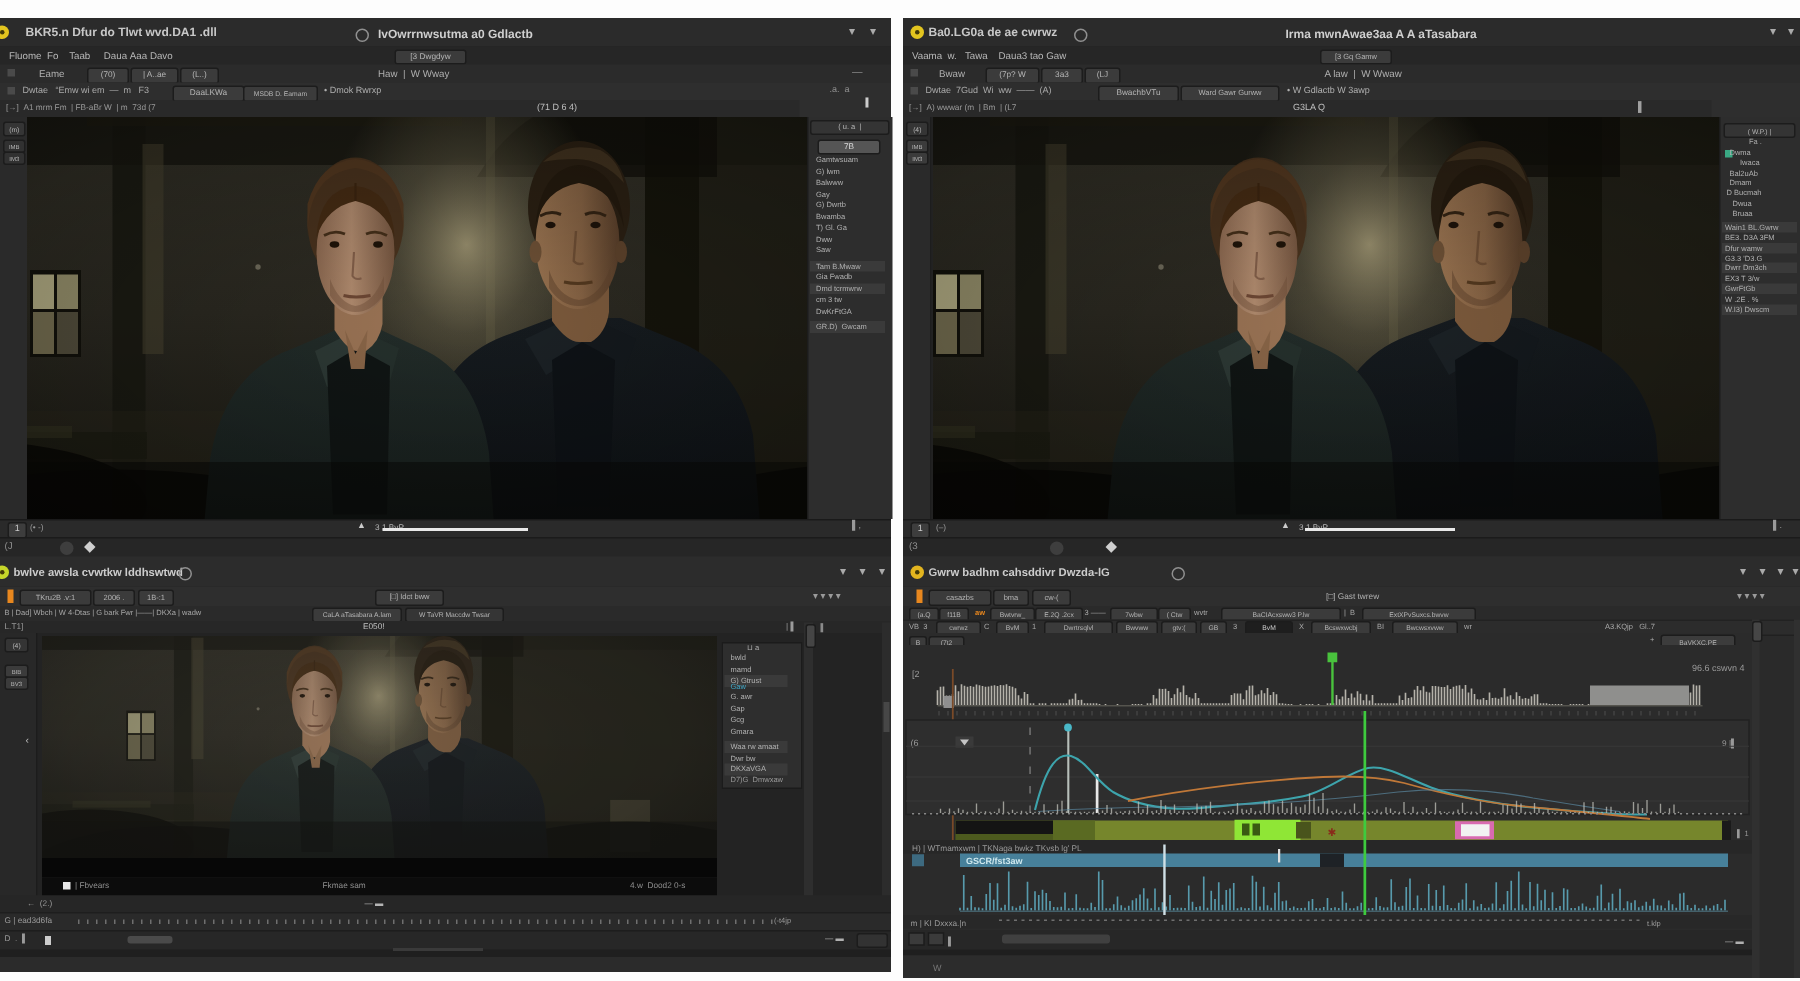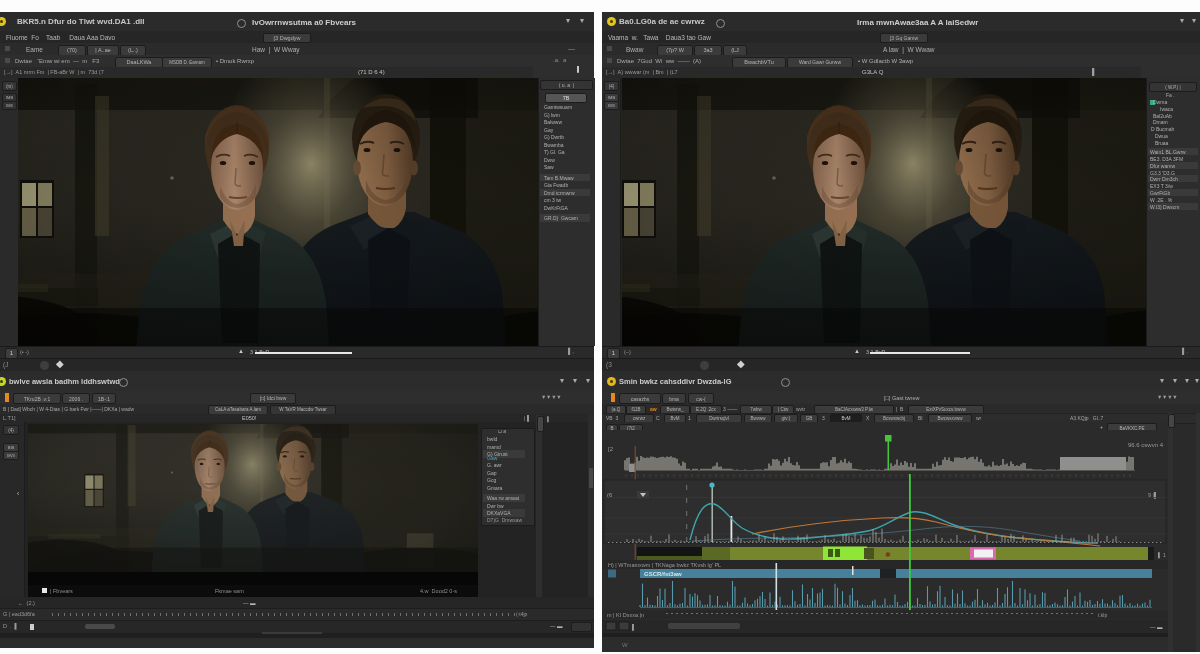--- a/index.html
+++ b/index.html
@@ -112,21 +112,21 @@
   <rect x="-180" y="230" width="940" height="140" fill="#050504" opacity="0.5"></rect>
  </g>
 </defs>
   </svg>
 <div class="a" style="left:0px;top:12px;width:594px;height:359px;background:#282828;"></div>
 <div class="a" style="left:0px;top:12px;width:594px;height:19px;background:#2b2b2b;border-bottom:1px solid #1e1e1e;"></div>
 <div class="a" style="left:-3.0px;top:17.0px;width:9.0px;height:9.0px;border-radius:50%;background:#e3c51f;"></div>
 <div class="a" style="left:0.0px;top:20.0px;width:3px;height:3px;border-radius:50%;background:#433a08;"></div>
 <div class="a" style="left:17px;top:17px;font-size:8px;color:#c8c8c8;font-weight:700;white-space:nowrap;">BKR5.n Dfur do Tlwt wvd.DA1 .dll</div>
 <div class="a" style="left:236.5px;top:18.5px;width:7.0px;height:7.0px;border-radius:50%;border:1px solid #909090;"></div>
-<div class="a" style="left:252px;top:17.5px;font-size:8px;color:#cfcfcf;font-weight:700;white-space:nowrap;">IvOwrrnwsutma a0 Fbvears</div>
+<div class="a" style="left:252px;top:17.5px;font-size:8px;color:#cfcfcf;font-weight:700;white-space:nowrap;">IvOwrrnwsutma a0 Gdlactb</div>
 <div class="a" style="left:566px;top:16px;font-size:8px;color:#aaaaaa;font-weight:400;white-space:nowrap;">▾</div>
 <div class="a" style="left:580px;top:16px;font-size:8px;color:#aaaaaa;font-weight:400;white-space:nowrap;">▾</div>
 <div class="a" style="left:0px;top:31px;width:594px;height:12px;background:#262626;"></div>
 <div class="a" style="left:6px;top:34px;font-size:6.5px;color:#b8b8b8;font-weight:400;white-space:nowrap;">Fluome&nbsp;&nbsp;Fo&nbsp;&nbsp;&nbsp;&nbsp;Taab&nbsp;&nbsp;&nbsp;&nbsp;&nbsp;Daua&nbsp;Aaa&nbsp;Davo</div>
 <div class="a" style="left:263px;top:32.5px;width:46px;height:8px;background:#3b3b3b;border:1px solid #1c1c1c;border-radius:2px;color:#b5b5b5;font-size:5.5px;display:flex;align-items:center;justify-content:center;overflow:hidden;">[3 Dwgdyw</div>
 <div class="a" style="left:0px;top:43px;width:594px;height:12px;background:#2b2b2b;"></div>
 <div class="a" style="left:5px;top:46px;width:5px;height:5px;background:#4a4a4a;"></div>
 <div class="a" style="left:26px;top:46px;font-size:6.5px;color:#b0b0b0;font-weight:400;white-space:nowrap;">Eame</div>
 <div class="a" style="left:58px;top:44.5px;width:26px;height:9px;background:#3b3b3b;border:1px solid #1c1c1c;border-radius:2px;color:#b5b5b5;font-size:5.5px;display:flex;align-items:center;justify-content:center;overflow:hidden;">(70)</div>
 <div class="a" style="left:87px;top:44.5px;width:30px;height:9px;background:#3b3b3b;border:1px solid #1c1c1c;border-radius:2px;color:#b5b5b5;font-size:5.5px;display:flex;align-items:center;justify-content:center;overflow:hidden;">| A..ae</div>
@@ -186,21 +186,21 @@
 <div class="a" style="left:0px;top:358px;width:594px;height:13px;background:#262626;border-top:1px solid #1b1b1b;"></div>
 <div class="a" style="left:3px;top:361px;font-size:6.5px;color:#8f8f8f;font-weight:400;white-space:nowrap;">(J</div>
 <div class="a" style="left:40px;top:360.5px;width:9px;height:9px;background:#3e3e3e;border-radius:50%;"></div>
 <div class="a" style="left:56px;top:358px;font-size:10px;color:#cfcfcf;font-weight:400;white-space:nowrap;">◆</div>
 <div class="a" style="left:602px;top:12px;width:598px;height:359px;background:#282828;"></div>
 <div class="a" style="left:602px;top:12px;width:598px;height:19px;background:#2b2b2b;border-bottom:1px solid #1e1e1e;"></div>
 <div class="a" style="left:607.0px;top:17.0px;width:9.0px;height:9.0px;border-radius:50%;background:#e3c51f;"></div>
 <div class="a" style="left:610.0px;top:20.0px;width:3px;height:3px;border-radius:50%;background:#433a08;"></div>
 <div class="a" style="left:619px;top:17px;font-size:8px;color:#c8c8c8;font-weight:700;white-space:nowrap;">Ba0.LG0a de ae cwrwz</div>
 <div class="a" style="left:715.5px;top:18.5px;width:7.0px;height:7.0px;border-radius:50%;border:1px solid #909090;"></div>
-<div class="a" style="left:857px;top:17.5px;font-size:8px;color:#cfcfcf;font-weight:700;white-space:nowrap;">Irma mwnAwae3aa A A laiSedwr</div>
+<div class="a" style="left:857px;top:17.5px;font-size:8px;color:#cfcfcf;font-weight:700;white-space:nowrap;">Irma mwnAwae3aa A A aTasabara</div>
 <div class="a" style="left:1180px;top:16px;font-size:8px;color:#aaaaaa;font-weight:400;white-space:nowrap;">▾</div>
 <div class="a" style="left:1192px;top:16px;font-size:8px;color:#aaaaaa;font-weight:400;white-space:nowrap;">▾</div>
 <div class="a" style="left:602px;top:31px;width:598px;height:12px;background:#262626;"></div>
 <div class="a" style="left:608px;top:34px;font-size:6.5px;color:#b8b8b8;font-weight:400;white-space:nowrap;">Vaama&nbsp;&nbsp;w.&nbsp;&nbsp;&nbsp;Tawa&nbsp;&nbsp;&nbsp;&nbsp;Daua3&nbsp;tao&nbsp;Gaw</div>
 <div class="a" style="left:880px;top:32.5px;width:46px;height:8px;background:#3b3b3b;border:1px solid #1c1c1c;border-radius:2px;color:#b5b5b5;font-size:5px;display:flex;align-items:center;justify-content:center;overflow:hidden;">[3 Gq Gamw</div>
 <div class="a" style="left:602px;top:43px;width:598px;height:12px;background:#2b2b2b;"></div>
 <div class="a" style="left:607px;top:46px;width:5px;height:5px;background:#4a4a4a;"></div>
 <div class="a" style="left:626px;top:46px;font-size:6.5px;color:#b0b0b0;font-weight:400;white-space:nowrap;">Bwaw</div>
 <div class="a" style="left:657px;top:44.5px;width:34px;height:9px;background:#3b3b3b;border:1px solid #1c1c1c;border-radius:2px;color:#b5b5b5;font-size:5.5px;display:flex;align-items:center;justify-content:center;overflow:hidden;">(7p? W</div>
 <div class="a" style="left:694px;top:44.5px;width:26px;height:9px;background:#3b3b3b;border:1px solid #1c1c1c;border-radius:2px;color:#b5b5b5;font-size:5.5px;display:flex;align-items:center;justify-content:center;overflow:hidden;">3a3</div>
@@ -258,21 +258,21 @@
 <div class="a" style="left:870px;top:352px;width:100px;height:2px;background:#e8e8e8;"></div>
 <div class="a" style="left:1182px;top:348px;font-size:6px;color:#9a9a9a;font-weight:400;white-space:nowrap;">▌.</div>
 <div class="a" style="left:602px;top:358px;width:598px;height:13px;background:#262626;border-top:1px solid #1b1b1b;"></div>
 <div class="a" style="left:606px;top:361px;font-size:6.5px;color:#8f8f8f;font-weight:400;white-space:nowrap;">(3</div>
 <div class="a" style="left:700px;top:360.5px;width:9px;height:9px;background:#3e3e3e;border-radius:50%;"></div>
 <div class="a" style="left:737px;top:358px;font-size:10px;color:#cfcfcf;font-weight:400;white-space:nowrap;">◆</div>
 <div class="a" style="left:0px;top:371px;width:594px;height:277px;background:#262626;"></div>
 <div class="a" style="left:0px;top:371px;width:594px;height:20px;background:#2c2c2c;border-bottom:1px solid #1d1d1d;"></div>
 <div class="a" style="left:-3.0px;top:376.5px;width:9.0px;height:9.0px;border-radius:50%;background:#c6d62a;"></div>
 <div class="a" style="left:0.0px;top:379.5px;width:3px;height:3px;border-radius:50%;background:#433a08;"></div>
-<div class="a" style="left:9px;top:377px;font-size:7.5px;color:#cccccc;font-weight:700;white-space:nowrap;">bwlve awsla badhm lddhswtwd</div>
+<div class="a" style="left:9px;top:377px;font-size:7.5px;color:#cccccc;font-weight:700;white-space:nowrap;">bwlve awsla cvwtkw lddhswtwd</div>
 <div class="a" style="left:118.5px;top:378.0px;width:7.0px;height:7.0px;border-radius:50%;border:1px solid #909090;"></div>
 <div class="a" style="left:560px;top:376px;font-size:8px;color:#aaaaaa;font-weight:400;white-space:nowrap;">▾</div>
 <div class="a" style="left:573px;top:376px;font-size:8px;color:#aaaaaa;font-weight:400;white-space:nowrap;">▾</div>
 <div class="a" style="left:586px;top:376px;font-size:8px;color:#aaaaaa;font-weight:400;white-space:nowrap;">▾</div>
 <div class="a" style="left:0px;top:391px;width:594px;height:13px;background:#2e2e2e;"></div>
 <div class="a" style="left:5px;top:393px;width:4px;height:9px;background:#e8871e;"></div>
 <div class="a" style="left:13px;top:393px;width:46px;height:9px;background:#3b3b3b;border:1px solid #1c1c1c;border-radius:2px;color:#b5b5b5;font-size:5px;display:flex;align-items:center;justify-content:center;overflow:hidden;">TKru2B .v:1</div>
 <div class="a" style="left:62px;top:393px;width:26px;height:9px;background:#3b3b3b;border:1px solid #1c1c1c;border-radius:2px;color:#b5b5b5;font-size:5px;display:flex;align-items:center;justify-content:center;overflow:hidden;">2006 .</div>
 <div class="a" style="left:92px;top:393px;width:22px;height:9px;background:#3b3b3b;border:1px solid #1c1c1c;border-radius:2px;color:#b5b5b5;font-size:5px;display:flex;align-items:center;justify-content:center;overflow:hidden;">1B-:1</div>
 <div class="a" style="left:250px;top:392.5px;width:44px;height:9px;background:#3b3b3b;border:1px solid #1c1c1c;border-radius:2px;color:#b5b5b5;font-size:5px;display:flex;align-items:center;justify-content:center;overflow:hidden;">[□] Idct bww</div>
@@ -414,21 +414,21 @@
 <div class="a" style="left:85px;top:624px;width:30px;height:5px;background:#4a4a4a;border-radius:2px;"></div>
 <div class="a" style="left:550px;top:622.5px;font-size:5.5px;color:#b0b0b0;font-weight:400;white-space:nowrap;">—&nbsp;▬</div>
 <div class="a" style="left:571px;top:622px;width:19px;height:8px;background:#323232;border:1px solid #1c1c1c;border-radius:2px;color:#b5b5b5;font-size:4px;display:flex;align-items:center;justify-content:center;overflow:hidden;"></div>
 <div class="a" style="left:0px;top:633px;width:594px;height:5px;background:#1f1f1f;"></div>
 <div class="a" style="left:0px;top:638px;width:594px;height:10px;background:#2b2b2b;"></div>
 <div class="a" style="left:262px;top:632px;width:60px;height:2px;background:#3a3a3a;"></div>
 <div class="a" style="left:602px;top:371px;width:598px;height:281px;background:#2a2a2a;"></div>
 <div class="a" style="left:602px;top:371px;width:598px;height:20px;background:#2c2c2c;border-bottom:1px solid #1d1d1d;"></div>
 <div class="a" style="left:606.5px;top:376.5px;width:9.0px;height:9.0px;border-radius:50%;background:#e3b51f;"></div>
 <div class="a" style="left:609.5px;top:379.5px;width:3px;height:3px;border-radius:50%;background:#433a08;"></div>
-<div class="a" style="left:619px;top:377px;font-size:7.5px;color:#cccccc;font-weight:700;white-space:nowrap;">Smin bwkz cahsddivr Dwzda-lG</div>
+<div class="a" style="left:619px;top:377px;font-size:7.5px;color:#cccccc;font-weight:700;white-space:nowrap;">Gwrw badhm cahsddivr Dwzda-lG</div>
 <div class="a" style="left:780.5px;top:378.0px;width:7.0px;height:7.0px;border-radius:50%;border:1px solid #909090;"></div>
 <div class="a" style="left:1160px;top:376px;font-size:8px;color:#aaaaaa;font-weight:400;white-space:nowrap;">▾</div>
 <div class="a" style="left:1173px;top:376px;font-size:8px;color:#aaaaaa;font-weight:400;white-space:nowrap;">▾</div>
 <div class="a" style="left:1185px;top:376px;font-size:8px;color:#aaaaaa;font-weight:400;white-space:nowrap;">▾</div>
 <div class="a" style="left:1195px;top:376px;font-size:8px;color:#aaaaaa;font-weight:400;white-space:nowrap;">▾</div>
 <div class="a" style="left:602px;top:391px;width:598px;height:13px;background:#2e2e2e;"></div>
 <div class="a" style="left:611px;top:393px;width:4px;height:9px;background:#e8871e;"></div>
 <div class="a" style="left:619px;top:393px;width:40px;height:9px;background:#3b3b3b;border:1px solid #1c1c1c;border-radius:2px;color:#b5b5b5;font-size:5px;display:flex;align-items:center;justify-content:center;overflow:hidden;">casazbs</div>
 <div class="a" style="left:662px;top:393px;width:22px;height:9px;background:#3b3b3b;border:1px solid #1c1c1c;border-radius:2px;color:#b5b5b5;font-size:5px;display:flex;align-items:center;justify-content:center;overflow:hidden;">bma</div>
 <div class="a" style="left:688px;top:393px;width:24px;height:9px;background:#3b3b3b;border:1px solid #1c1c1c;border-radius:2px;color:#b5b5b5;font-size:5px;display:flex;align-items:center;justify-content:center;overflow:hidden;">cw-(</div>

